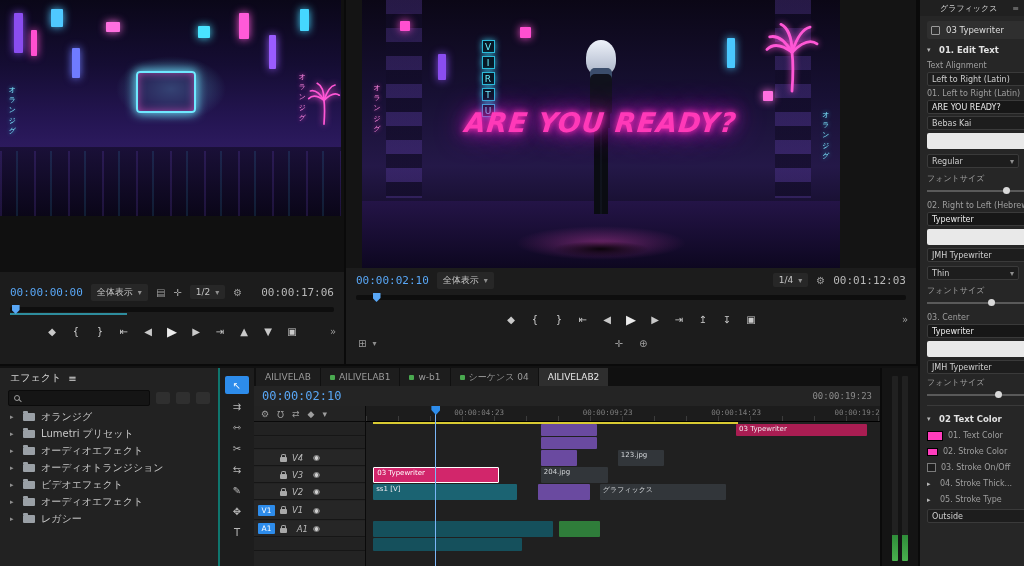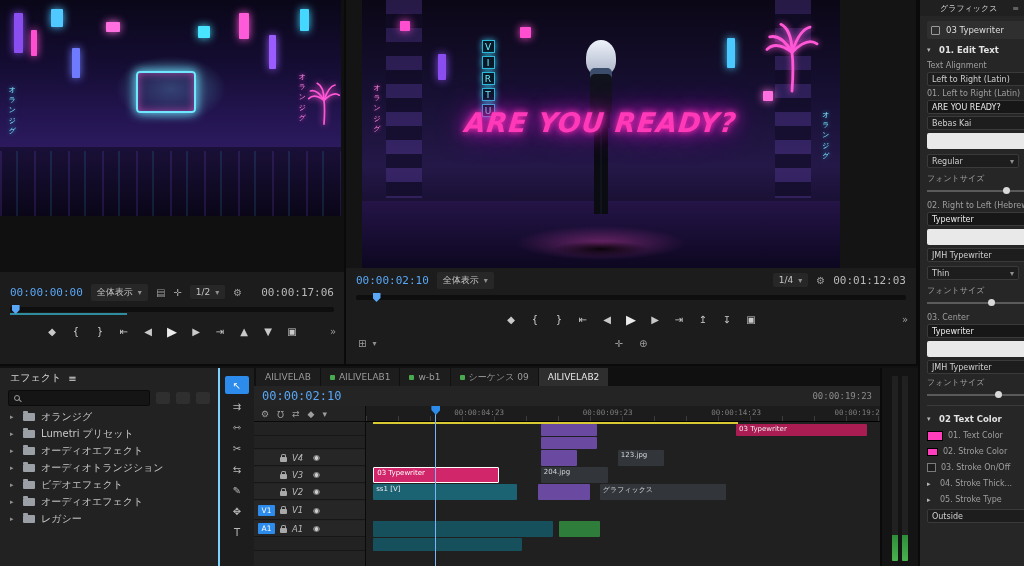--- a/index.html
+++ b/index.html
@@ -64,21 +64,21 @@
   .scrub .seg{position:absolute;left:0;top:9px;height:2px;background:#2e8d9e;}
   .scrub .ph{position:absolute;top:1px;width:8px;height:9px;background:#59a7f6;clip-path:polygon(0 0,100% 0,100% 55%,50% 100%,0 55%);}
   .transport{position:relative;display:flex;justify-content:center;align-items:center;gap:9px;height:28px;color:#c9c9c9;}
   .tbn{min-width:15px;text-align:center;font-size:10px;}
   .tbn.play{font-size:13px;color:#ececec;}
   .tovf{position:absolute;right:8px;color:#9c9c9c;}
   .pm-extra{position:relative;display:flex;align-items:center;height:20px;padding:0 12px;color:#9c9c9c;gap:6px;}
   .pm-extra .ctr{position:absolute;left:50%;transform:translateX(-50%);display:flex;gap:16px;}
 
   
-  .panel-effects{left:0;top:368px;width:220px;height:198px;background:#222;border-right:2px solid #7dd3fc;}
+  .panel-effects{left:0;top:368px;width:220px;height:198px;background:#222;border-right:2px solid #0f766e;}
   .fx-tab{height:20px;display:flex;align-items:center;gap:7px;padding:0 10px;color:#d6d6d6;}
   .fx-search-row{display:flex;align-items:center;gap:6px;padding:2px 8px;}
   .searchbox{flex:1;height:16px;background:#151515;border:1px solid #0b0b0b;border-radius:2px;display:flex;align-items:center;padding:0 5px;gap:5px;color:#8a8a8a;}
   .sicon{width:6px;height:6px;border:1px solid #9a9a9a;border-radius:50%;position:relative;flex:none;}
   .sicon:after{content:"";position:absolute;width:4px;height:1px;background:#9a9a9a;right:-3px;bottom:-1px;transform:rotate(45deg);}
   .binbtn{width:14px;height:12px;background:#2f2f2f;border-radius:2px;}
   .fx-item{display:flex;align-items:center;gap:6px;height:17px;padding:0 10px;color:#c6c6c6;}
   .fx-chev{color:#8f8f8f;font-size:7px;width:7px;}
   .folder{width:12px;height:8px;background:#9aa0a6;border-radius:1px;position:relative;flex:none;}
   .folder:before{content:"";position:absolute;top:-2px;left:0;width:5px;height:2px;background:#9aa0a6;border-radius:1px 1px 0 0;}
@@ -121,21 +121,21 @@
   .clip.pinksel{background:#d2266b;border:1px solid #fff;color:#fff;}
   .clip.purple{background:#6a4aa0;}
   .clip.teal{background:#1b6372;}
   .clip.tealdark{background:#15505c;}
   .clip.dark{background:#32363a;color:#d3d6d9;}
   .clip.green{background:#2f7d3a;}
   .badge{display:inline-block;background:#c0392b;color:#fff;padding:0 2px;border-radius:1px;margin-right:2px;font-size:6.5px;}
   .r0{top:2px;height:12px;}  .r1{top:15px;height:12px;}
   .r2{top:28px;height:16px;} .r3{top:45px;height:16px;}
   .r4{top:62px;height:16px;} .r5{top:79px;height:19px;}
-  .r6{top:99px;height:16px;} .r7{top:116px;height:13px;}
+  .r6{top:99px;height:16px;text-align:right;} .r7{top:116px;height:13px;}
   .phline{position:absolute;top:0;bottom:0;left:13.5%;width:1px;background:#7ab6f7;z-index:9;}
   .phtop{position:absolute;top:0;left:calc(13.5% - 4px);width:9px;height:9px;background:#2d8ceb;z-index:10;
     clip-path:polygon(0 0,100% 0,100% 45%,50% 100%,0 45%);}
 
   
   .panel-meter{left:880px;top:368px;width:38px;height:198px;background:#141414;border-left:2px solid #0a0a0a;
     display:flex;align-items:flex-end;justify-content:center;gap:4px;padding:8px 0 5px;}
   .mbar{width:6px;height:100%;background:linear-gradient(180deg,#212121 0%,#212121 86%,#2f8d3a 86%,#49b24e 100%);border-radius:1px;}
 
   
@@ -385,21 +385,21 @@
       <span class="tl-tab">
           <i class="tabdot"></i>
           <span>AILIVELAB1</span>
         </span>
       <span class="tl-tab">
           <i class="tabdot"></i>
           <span>w-b1</span>
         </span>
       <span class="tl-tab">
           <i class="tabdot"></i>
-          <span>シーケンス 09</span>
+          <span>シーケンス 04</span>
         </span>
       <span class="tl-tab active">
           <span>AILIVELAB2</span>
         </span>
     </div>
     <div class="tl-head">
       <span class="tc blue mono">00:00:02:10</span>
       <span class="tl-dur mono">00:00:19:23</span>
     </div>
     <div class="tl-body">

